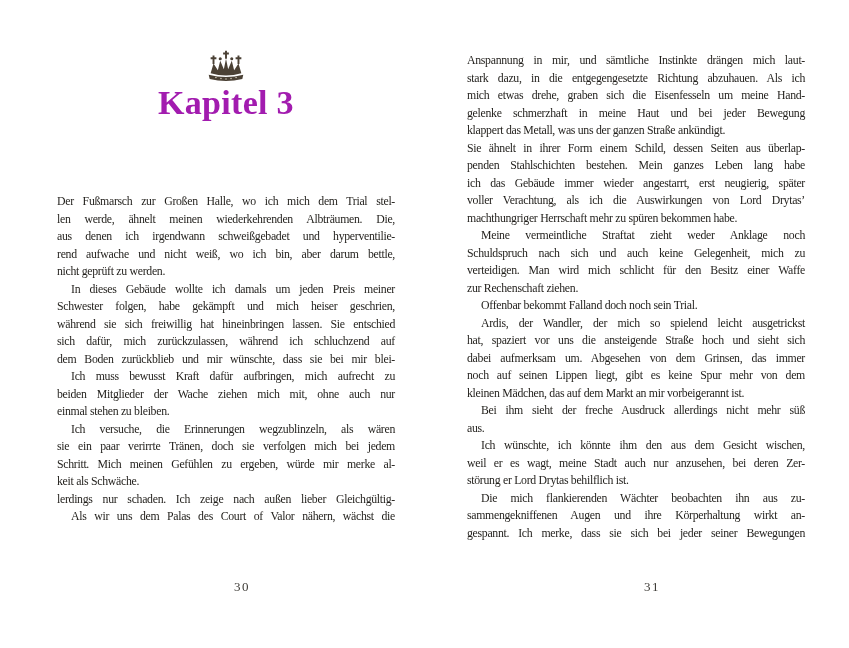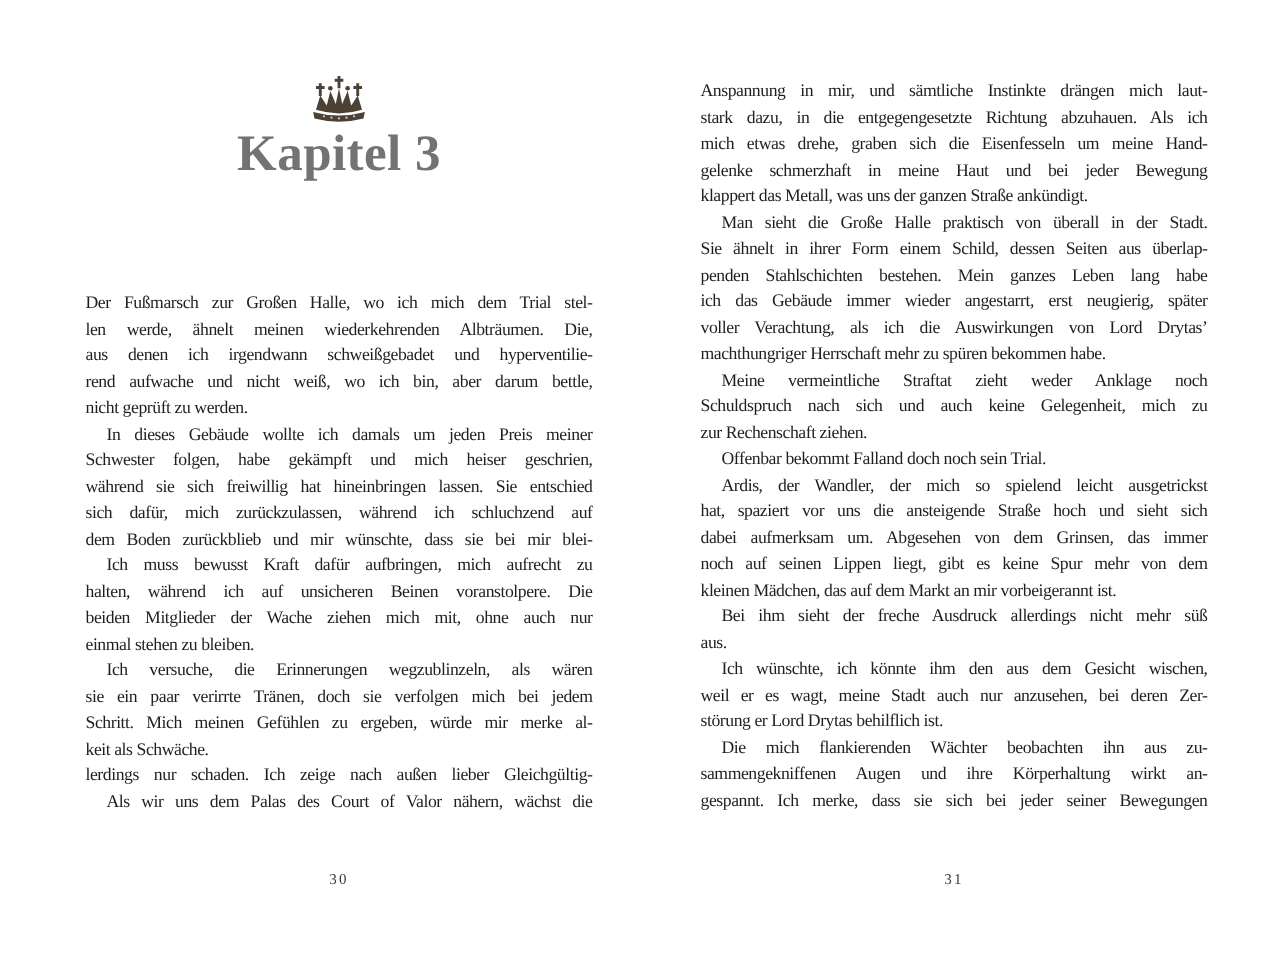--- a/index.html
+++ b/index.html
@@ -39,21 +39,21 @@
     top: 84px;
     left: 0;
     width: 100%;
     margin: 0;
     text-align: center;
     font-family: "Liberation Serif", serif;
     font-weight: 700;
     font-size: 34px;
     line-height: 38px;
     letter-spacing: 0.3px;
-    color: #737373;
+    color: #a21caf;
   }
 
   .body-text {
     position: absolute;
     left: 0;
     width: 338px;
     font-size: 11.8px;
     line-height: 17.5px;
     letter-spacing: -0.3px;
     color: #201e1a;
@@ -65,24 +65,24 @@
     height: 17.5px;
     text-align: justify;
     white-space: normal;
   }
   .line.just { text-align-last: justify; }
   .line.ind  { text-indent: 14px; }
 
   .folio {
     position: absolute;
     top: 579px;
-    left: 0;
+    left: 16px;
     width: 100%;
     text-align: center;
-    font-size: 10px;
+    font-size: 13px;
     line-height: 15px;
     letter-spacing: 1.5px;
     color: #3d3b36;
     font-feature-settings: "onum";
   }
 </style>
 </head>
 <body>
 
 <div class="spread">
@@ -123,21 +123,20 @@
         <div class="line just">len werde, ähnelt meinen wiederkehrenden Albträumen. Die,</div>
         <div class="line just">aus denen ich irgendwann schweißgebadet und hyperventilie-</div>
         <div class="line just">rend aufwache und nicht weiß, wo ich bin, aber darum bettle,</div>
         <div class="line">nicht geprüft zu werden.</div>
         <div class="line just ind">In dieses Gebäude wollte ich damals um jeden Preis meiner</div>
         <div class="line just">Schwester folgen, habe gekämpft und mich heiser geschrien,</div>
         <div class="line just">während sie sich freiwillig hat hineinbringen lassen. Sie entschied</div>
         <div class="line just">sich dafür, mich zurückzulassen, während ich schluchzend auf</div>
         <div class="line just">dem Boden zurückblieb und mir wünschte, dass sie bei mir blei-</div>
         <div class="line just ind">Ich muss bewusst Kraft dafür aufbringen, mich aufrecht zu</div>
-        <div class="line just">halten, während ich auf unsicheren Beinen voranstolpere. Die</div>
         <div class="line just">beiden Mitglieder der Wache ziehen mich mit, ohne auch nur</div>
         <div class="line">einmal stehen zu bleiben.</div>
         <div class="line just ind">Ich versuche, die Erinnerungen wegzublinzeln, als wären</div>
         <div class="line just">sie ein paar verirrte Tränen, doch sie verfolgen mich bei jedem</div>
         <div class="line just">Schritt. Mich meinen Gefühlen zu ergeben, würde mir merke al-</div>
         <div class="line">keit als Schwäche.</div>
         <div class="line just">lerdings nur schaden. Ich zeige nach außen lieber Gleichgültig-</div>
         <div class="line just ind">Als wir uns dem Palas des Court of Valor nähern, wächst die</div>
       </div>
 
@@ -145,28 +144,28 @@
   </div>
 
   <div class="page page-right">
 
     <div class="body-text body-right">
         <div class="line just">Anspannung in mir, und sämtliche Instinkte drängen mich laut-</div>
         <div class="line just">stark dazu, in die entgegengesetzte Richtung abzuhauen. Als ich</div>
         <div class="line just">mich etwas drehe, graben sich die Eisenfesseln um meine Hand-</div>
         <div class="line just">gelenke schmerzhaft in meine Haut und bei jeder Bewegung</div>
         <div class="line">klappert das Metall, was uns der ganzen Straße ankündigt.</div>
-        <div class="line just ind">Man sieht die Große Halle praktisch von überall in der Stadt.</div>
         <div class="line just">Sie ähnelt in ihrer Form einem Schild, dessen Seiten aus überlap-</div>
         <div class="line just">penden Stahlschichten bestehen. Mein ganzes Leben lang habe</div>
         <div class="line just">ich das Gebäude immer wieder angestarrt, erst neugierig, später</div>
         <div class="line just">voller Verachtung, als ich die Auswirkungen von Lord Drytas’</div>
         <div class="line">machthungriger Herrschaft mehr zu spüren bekommen habe.</div>
         <div class="line just ind">Meine vermeintliche Straftat zieht weder Anklage noch</div>
         <div class="line just">Schuldspruch nach sich und auch keine Gelegenheit, mich zu</div>
+        <div class="line just">verteidigen. Man wird mich schlicht für den Besitz einer Waffe</div>
         <div class="line">zur Rechenschaft ziehen.</div>
         <div class="line ind">Offenbar bekommt Falland doch noch sein Trial.</div>
         <div class="line just ind">Ardis, der Wandler, der mich so spielend leicht ausgetrickst</div>
         <div class="line just">hat, spaziert vor uns die ansteigende Straße hoch und sieht sich</div>
         <div class="line just">dabei aufmerksam um. Abgesehen von dem Grinsen, das immer</div>
         <div class="line just">noch auf seinen Lippen liegt, gibt es keine Spur mehr von dem</div>
         <div class="line">kleinen Mädchen, das auf dem Markt an mir vorbeigerannt ist.</div>
         <div class="line just ind">Bei ihm sieht der freche Ausdruck allerdings nicht mehr süß</div>
         <div class="line">aus.</div>
         <div class="line just ind">Ich wünschte, ich könnte ihm den aus dem Gesicht wischen,</div>

